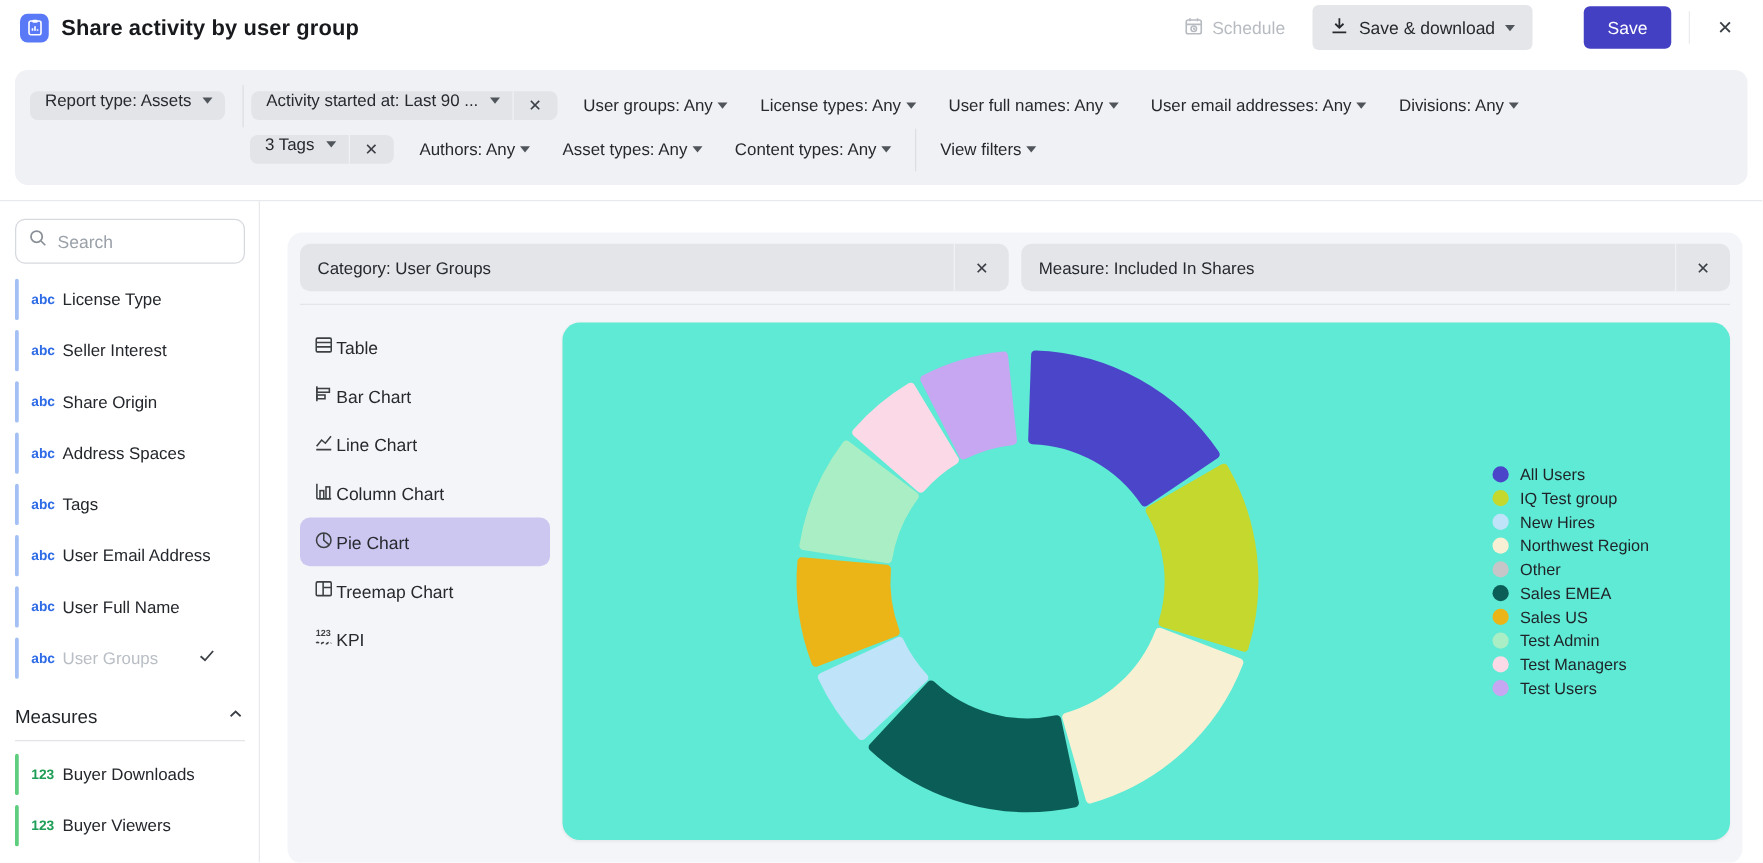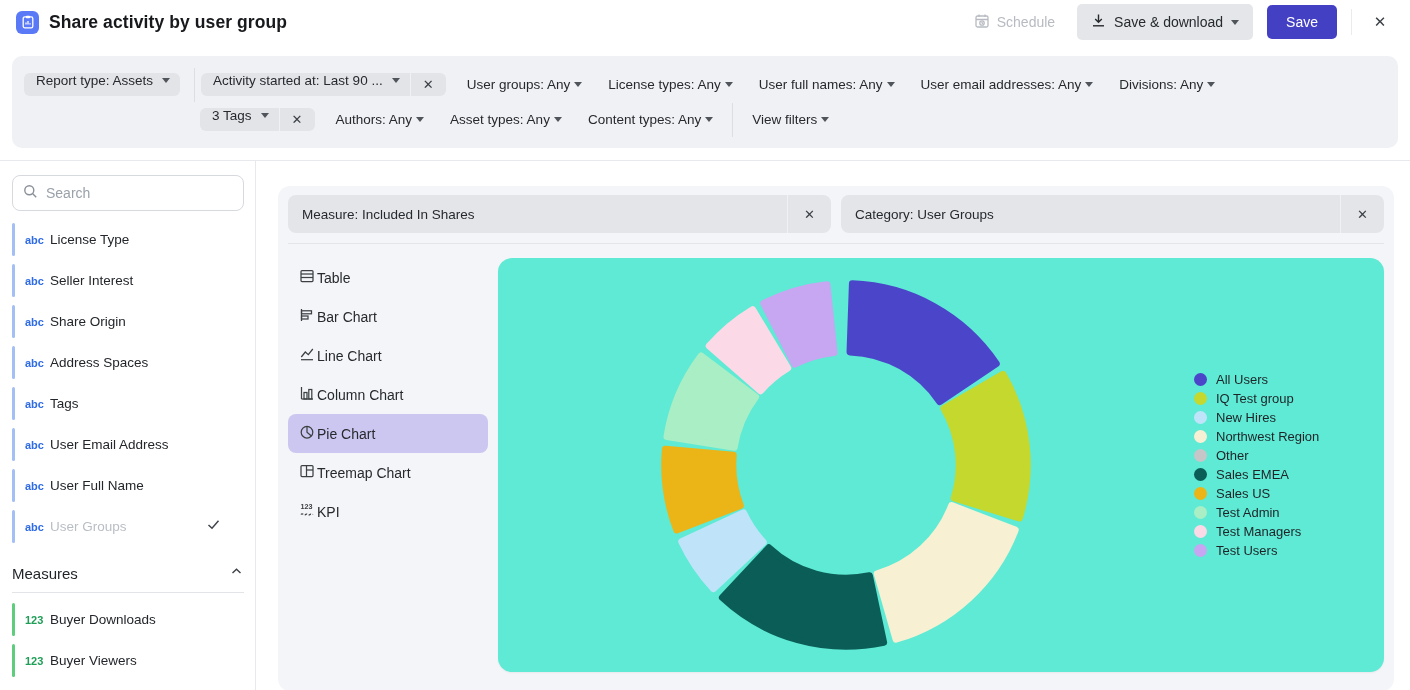--- a/index.html
+++ b/index.html
@@ -10,21 +10,21 @@
   
   .header { height:44px; display:flex; align-items:center; padding:0 16px; background:#fff; }
   .app-icon { width:23px; height:23px; border-radius:6px; background:#5a79f7; display:flex;
     align-items:center; justify-content:center; margin-right:10px; flex:0 0 auto; }
   .page-title { font-size:17.5px; font-weight:600; letter-spacing:.1px; color:#17191c; }
   .header-right { margin-left:auto; display:flex; align-items:center; gap:14px; }
   .schedule-btn { display:flex; align-items:center; gap:7px; color:#b7bbc1; font-size:14px; padding:6px 8px; }
   .btn { border:none; border-radius:5px; font-size:14px; font-family:inherit; cursor:pointer;
     display:flex; align-items:center; gap:8px; }
   .btn-gray { background:#e4e6e9; color:#26292e; padding:9px 14px; }
-  .btn-primary { background:#4440c4; color:#fff; padding:9px 19px; }
+  .btn-primary { background:#4440c4; color:#fff; padding:9px 19px;margin-left:27px; }
   .vdiv-header { width:1px; height:26px; background:#e9ebee; }
   .close-x { width:28px; height:28px; display:flex; align-items:center; justify-content:center;
     color:#3a3f44; font-size:15px; cursor:pointer; }
   .close-x::before { content:"✕"; }
   .caret { width:0; height:0; border-left:4.5px solid transparent; border-right:4.5px solid transparent;
     border-top:5px solid #50555b; display:inline-block; }
 
   
   .filter-panel { margin:12px 12px 0 12px; background:#f0f1f4; border-radius:10px; padding:11px 12px; height:92px; }
   .filter-row { display:flex; align-items:center; height:35px; }
@@ -39,21 +39,21 @@
   .filter-text { display:flex; align-items:center; gap:4px; font-size:13.5px; color:#26292e;
     padding:0 13px; cursor:pointer; white-space:nowrap; }
   .vdiv-filter { width:1px; height:34px; background:#dcdee3; margin:0 6px; }
   .fgap { width:8px; }
 
   
   .content { position:absolute; top:160px; left:0; right:0; bottom:0; display:flex;
     border-top:1px solid #e7e9ec; }
 
   
-  .sidebar { width:256px; border-right:1px solid #e7e9ec; padding-top:14px; overflow:hidden; }
+  .sidebar { width:208px; border-right:1px solid #e7e9ec; padding-top:14px; overflow:hidden; }
   .search-box { margin:0 11px 8px 12px; height:36px; border:1px solid #d6d9de; border-radius:8px;
     background:#fff; display:flex; align-items:center; padding:0 10px; gap:8px; }
   .search-box input { border:none; outline:none; font-size:14px; color:#3a3f45; width:100%;
     font-family:inherit; background:transparent; }
   .search-box input::placeholder { color:#9aa1a9; }
   .side-item { height:41px; display:flex; align-items:center; cursor:pointer; position:relative; }
   .side-bar-accent { width:3px; height:33px; border-radius:2px; margin-left:12px; flex:0 0 auto; }
   .accent-blue { background:#a3bff4; }
   .accent-green { background:#5ecd7d; }
   .type-badge { font-size:11px; font-weight:700; margin-left:10px; width:22px; flex:0 0 auto; letter-spacing:0; }
@@ -277,25 +277,25 @@
             <span class="type-badge badge-123">123</span>
             <span class="side-label">Buyer Viewers</span>
           </div>
         </div>
     </div>
 
     <div class="main">
       <div class="panel">
         <div class="sel-row">
           <div class="sel-chip">
+            <span class="sel-label">Category: User Groups</span>
+            <span class="sel-x"></span>
+          </div>
+          <div class="sel-chip">
             <span class="sel-label">Measure: Included In Shares</span>
-            <span class="sel-x"></span>
-          </div>
-          <div class="sel-chip">
-            <span class="sel-label">Category: User Groups</span>
             <span class="sel-x"></span>
           </div>
         </div>
         <div class="panel-divider"></div>
         <div class="builder-row">
           <div class="chart-types" id="chart-types">
               <div class="ct-item">
                 <span><svg width="18" height="18" viewBox="0 0 18 18" fill="none" stroke="#3c4043" stroke-width="1.25">
                     <rect x="3" y="3.5" width="12" height="11" rx="1"></rect>
                     <line x1="3" y1="7" x2="15" y2="7"></line>

